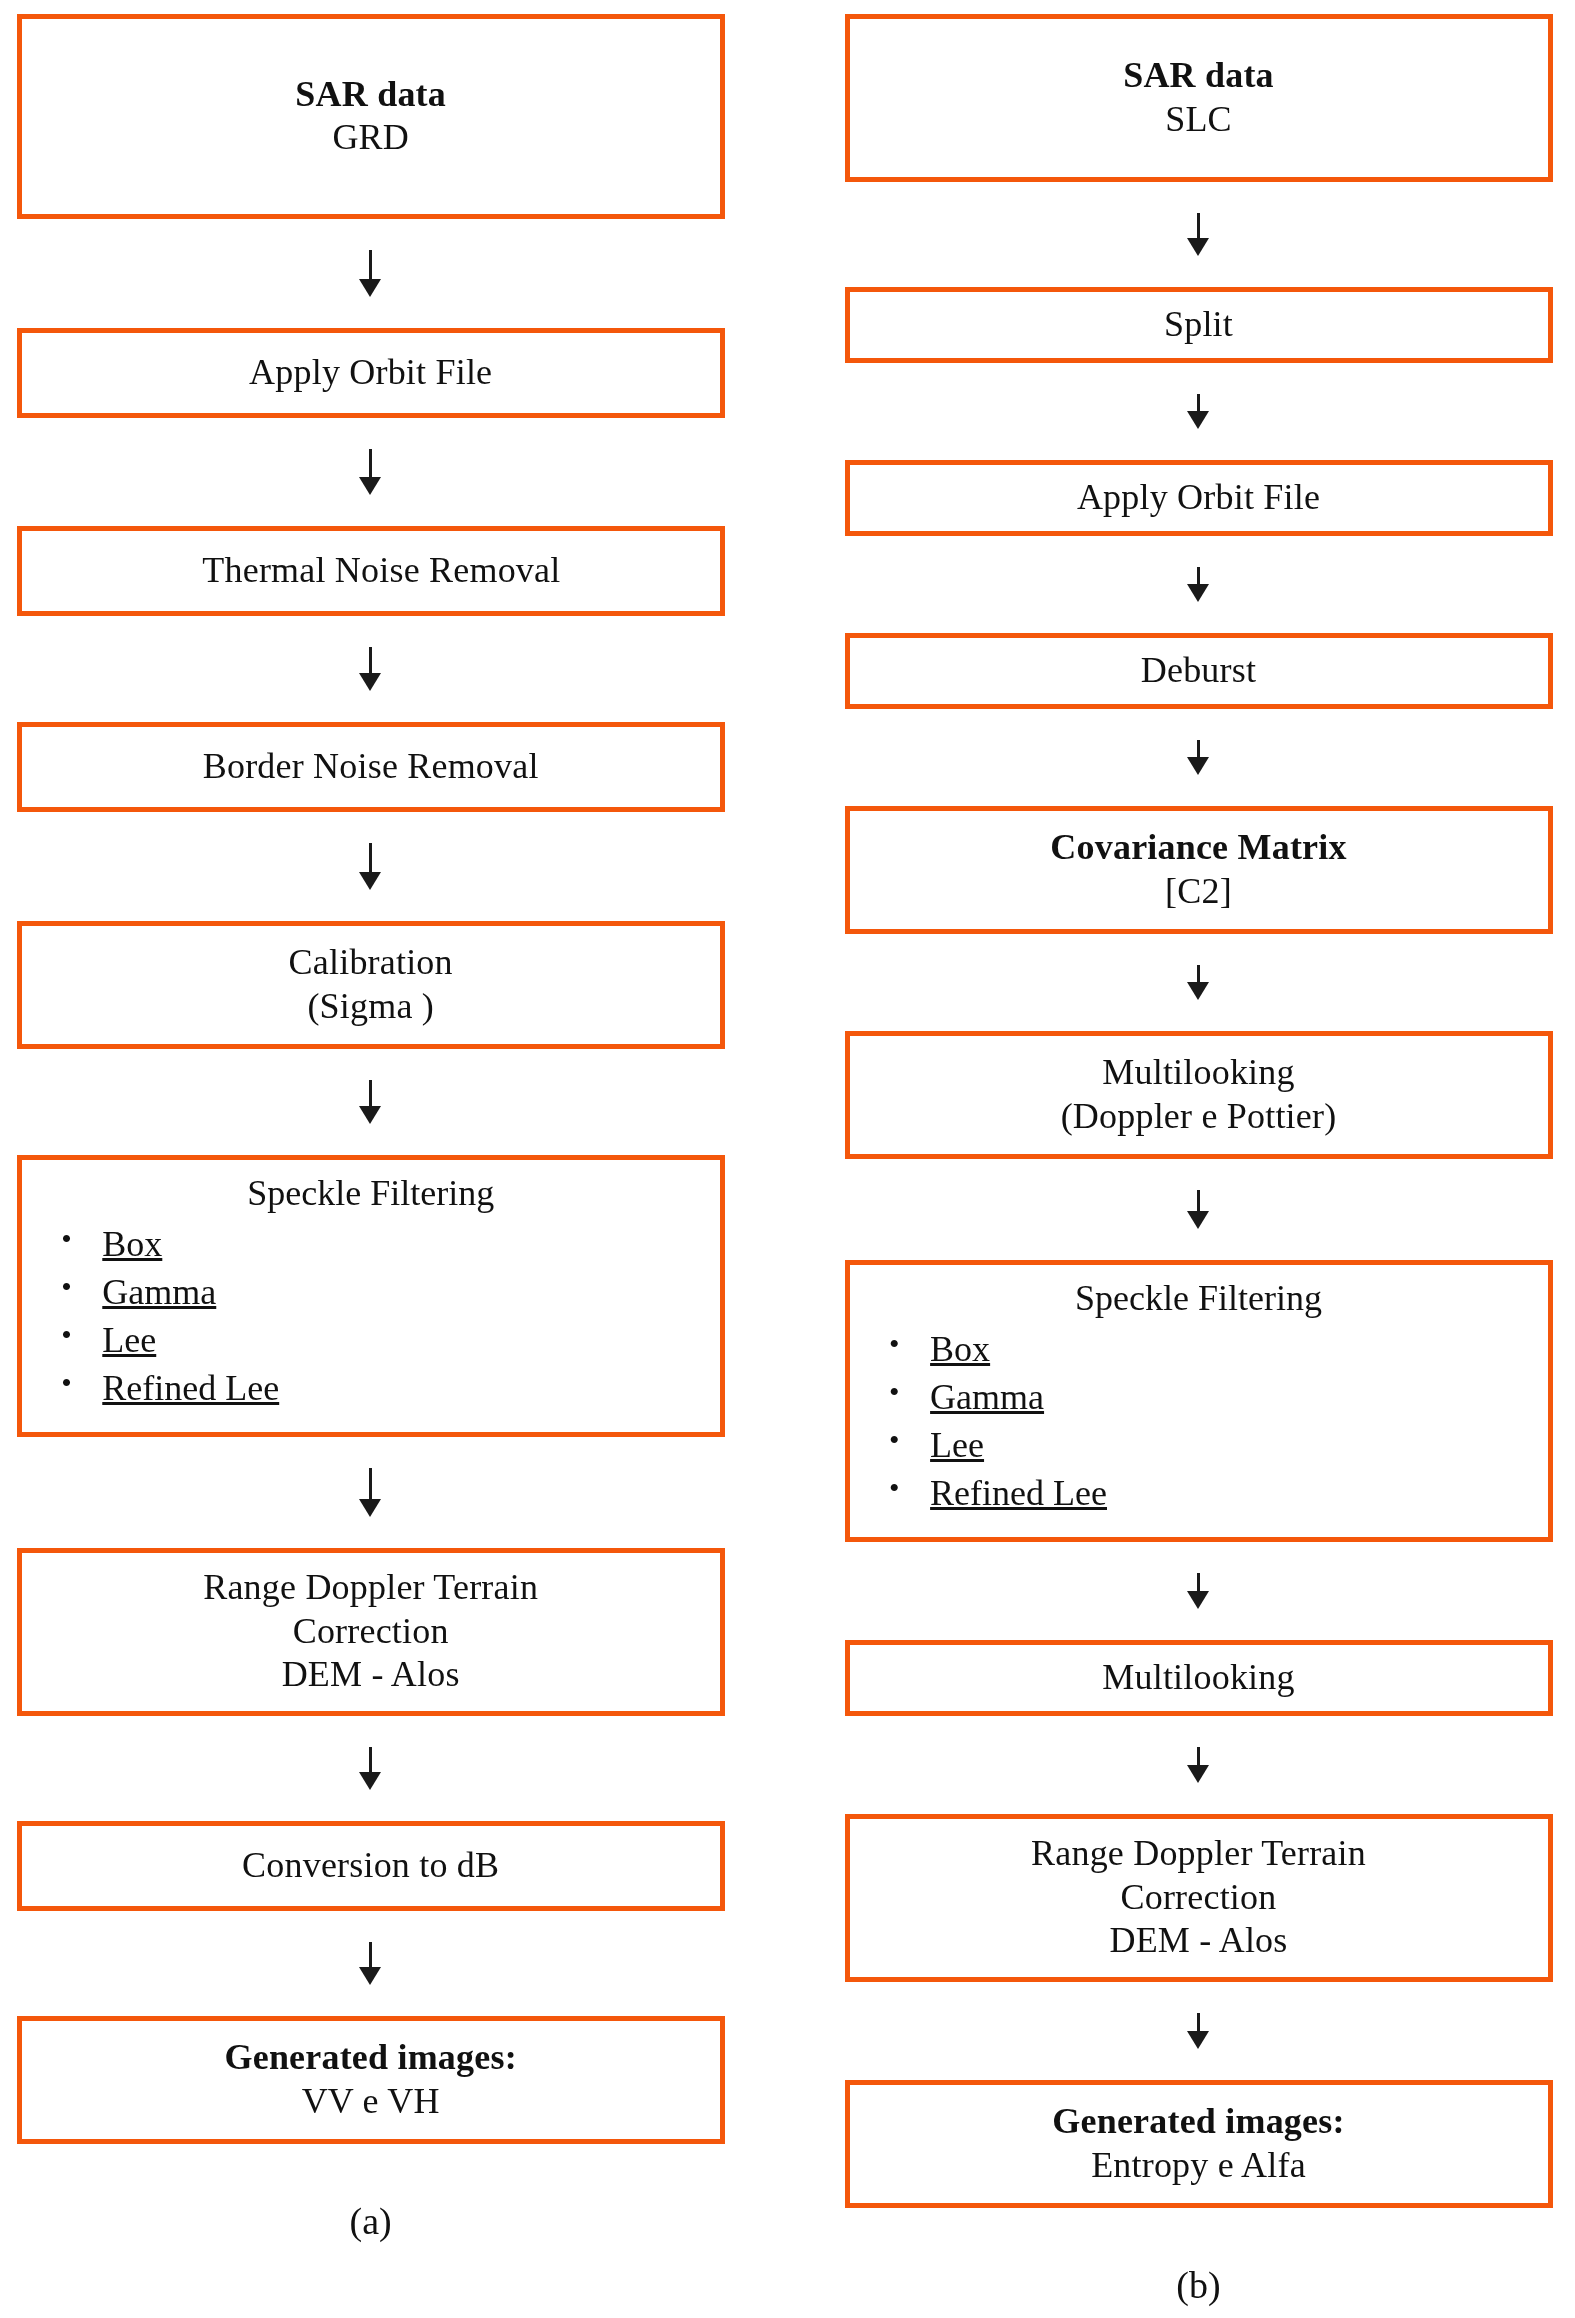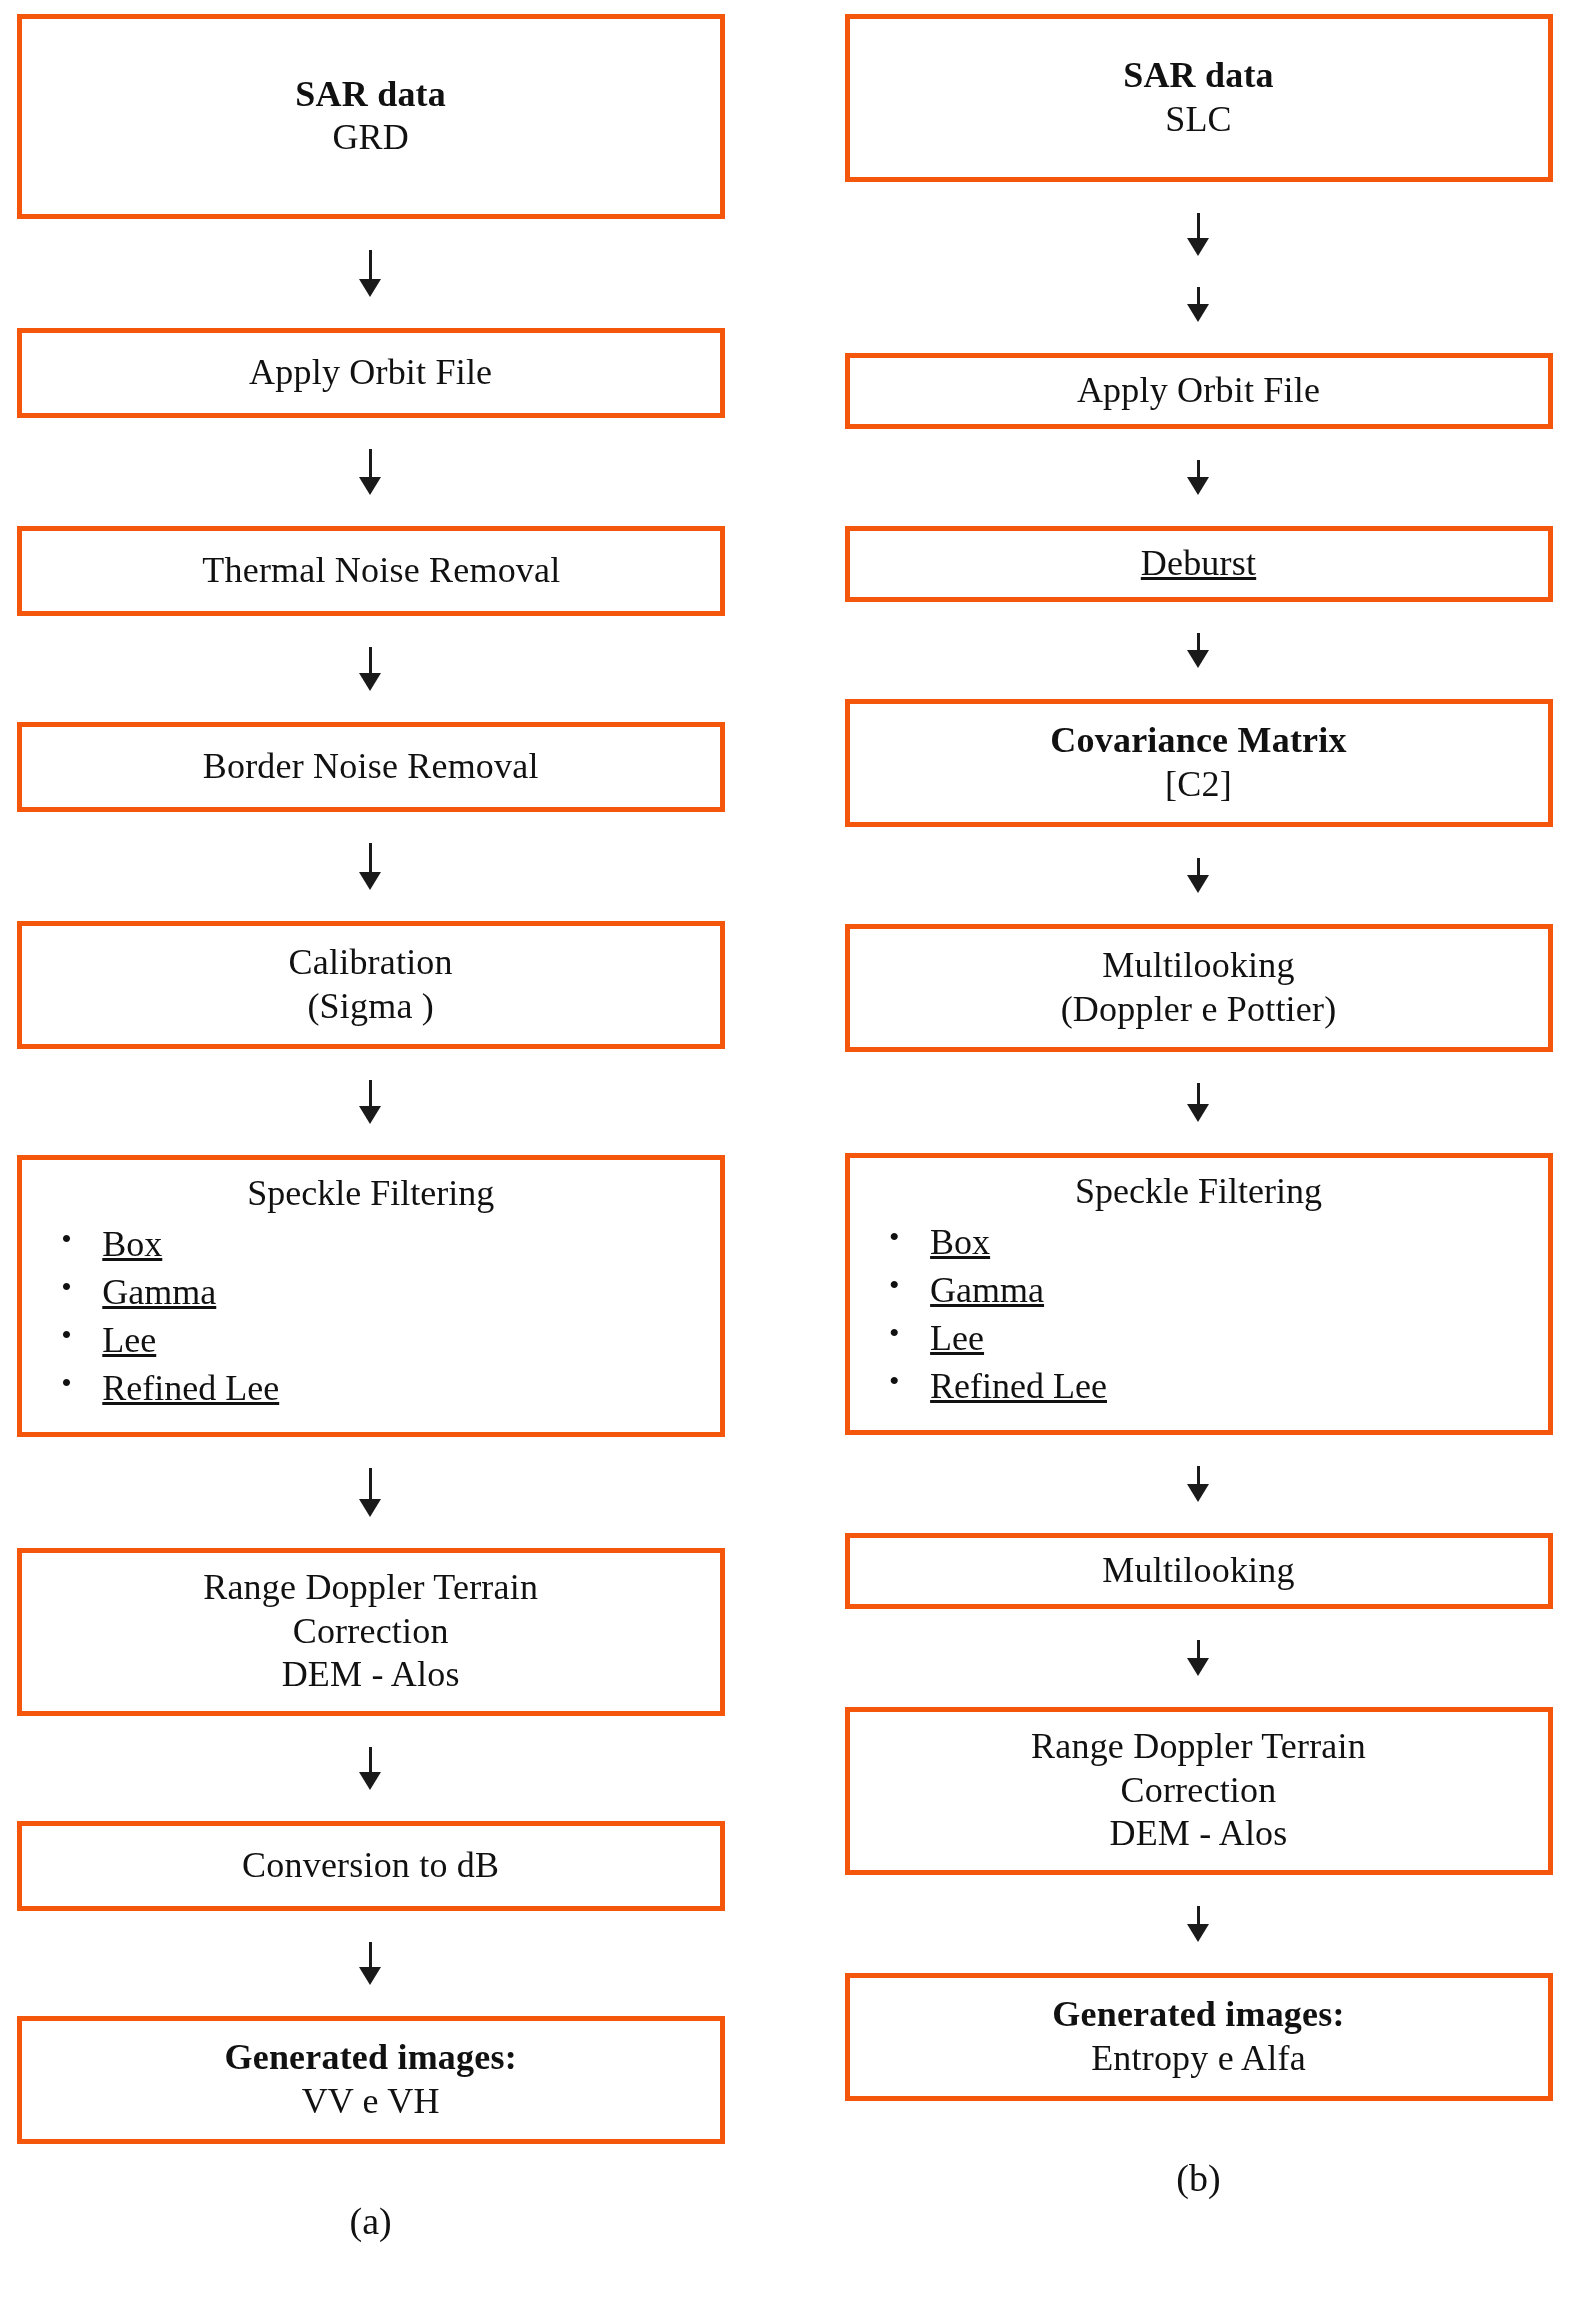--- a/index.html
+++ b/index.html
@@ -195,32 +195,35 @@
     </div>
   <div class="column" id="col-b">
       <div class="node" style="min-height: 168px; border-color: rgb(244, 87, 11);">
         <span class="line bold">SAR data</span>
         <span class="line">SLC</span>
       </div>
       <div class="connector" style="--h: 43px;">
         <div class="shaft" style="background: rgb(26, 26, 26);"></div>
         <div class="head" style="border-top-color: rgb(26, 26, 26);"></div>
       </div>
+      <div class="node" style="min-height: 76px; border-color: rgb(244, 87, 11);">
+        <span class="line">Split</span>
+      </div>
       <div class="connector" style="--h: 35px;">
         <div class="shaft" style="background: rgb(26, 26, 26);"></div>
         <div class="head" style="border-top-color: rgb(26, 26, 26);"></div>
       </div>
       <div class="node" style="min-height: 76px; border-color: rgb(244, 87, 11);">
         <span class="line">Apply Orbit File</span>
       </div>
       <div class="connector" style="--h: 35px;">
         <div class="shaft" style="background: rgb(26, 26, 26);"></div>
         <div class="head" style="border-top-color: rgb(26, 26, 26);"></div>
       </div>
-      <div class="node" style="min-height: 76px; border-color: rgb(244, 87, 11); text-decoration: underline;">
+      <div class="node" style="min-height: 76px; border-color: rgb(244, 87, 11);">
         <span class="line">Deburst</span>
       </div>
       <div class="connector" style="--h: 35px;">
         <div class="shaft" style="background: rgb(26, 26, 26);"></div>
         <div class="head" style="border-top-color: rgb(26, 26, 26);"></div>
       </div>
       <div class="node" style="min-height: 128px; border-color: rgb(244, 87, 11);">
         <span class="line bold">Covariance Matrix</span>
         <span class="line">[C2]</span>
       </div>

